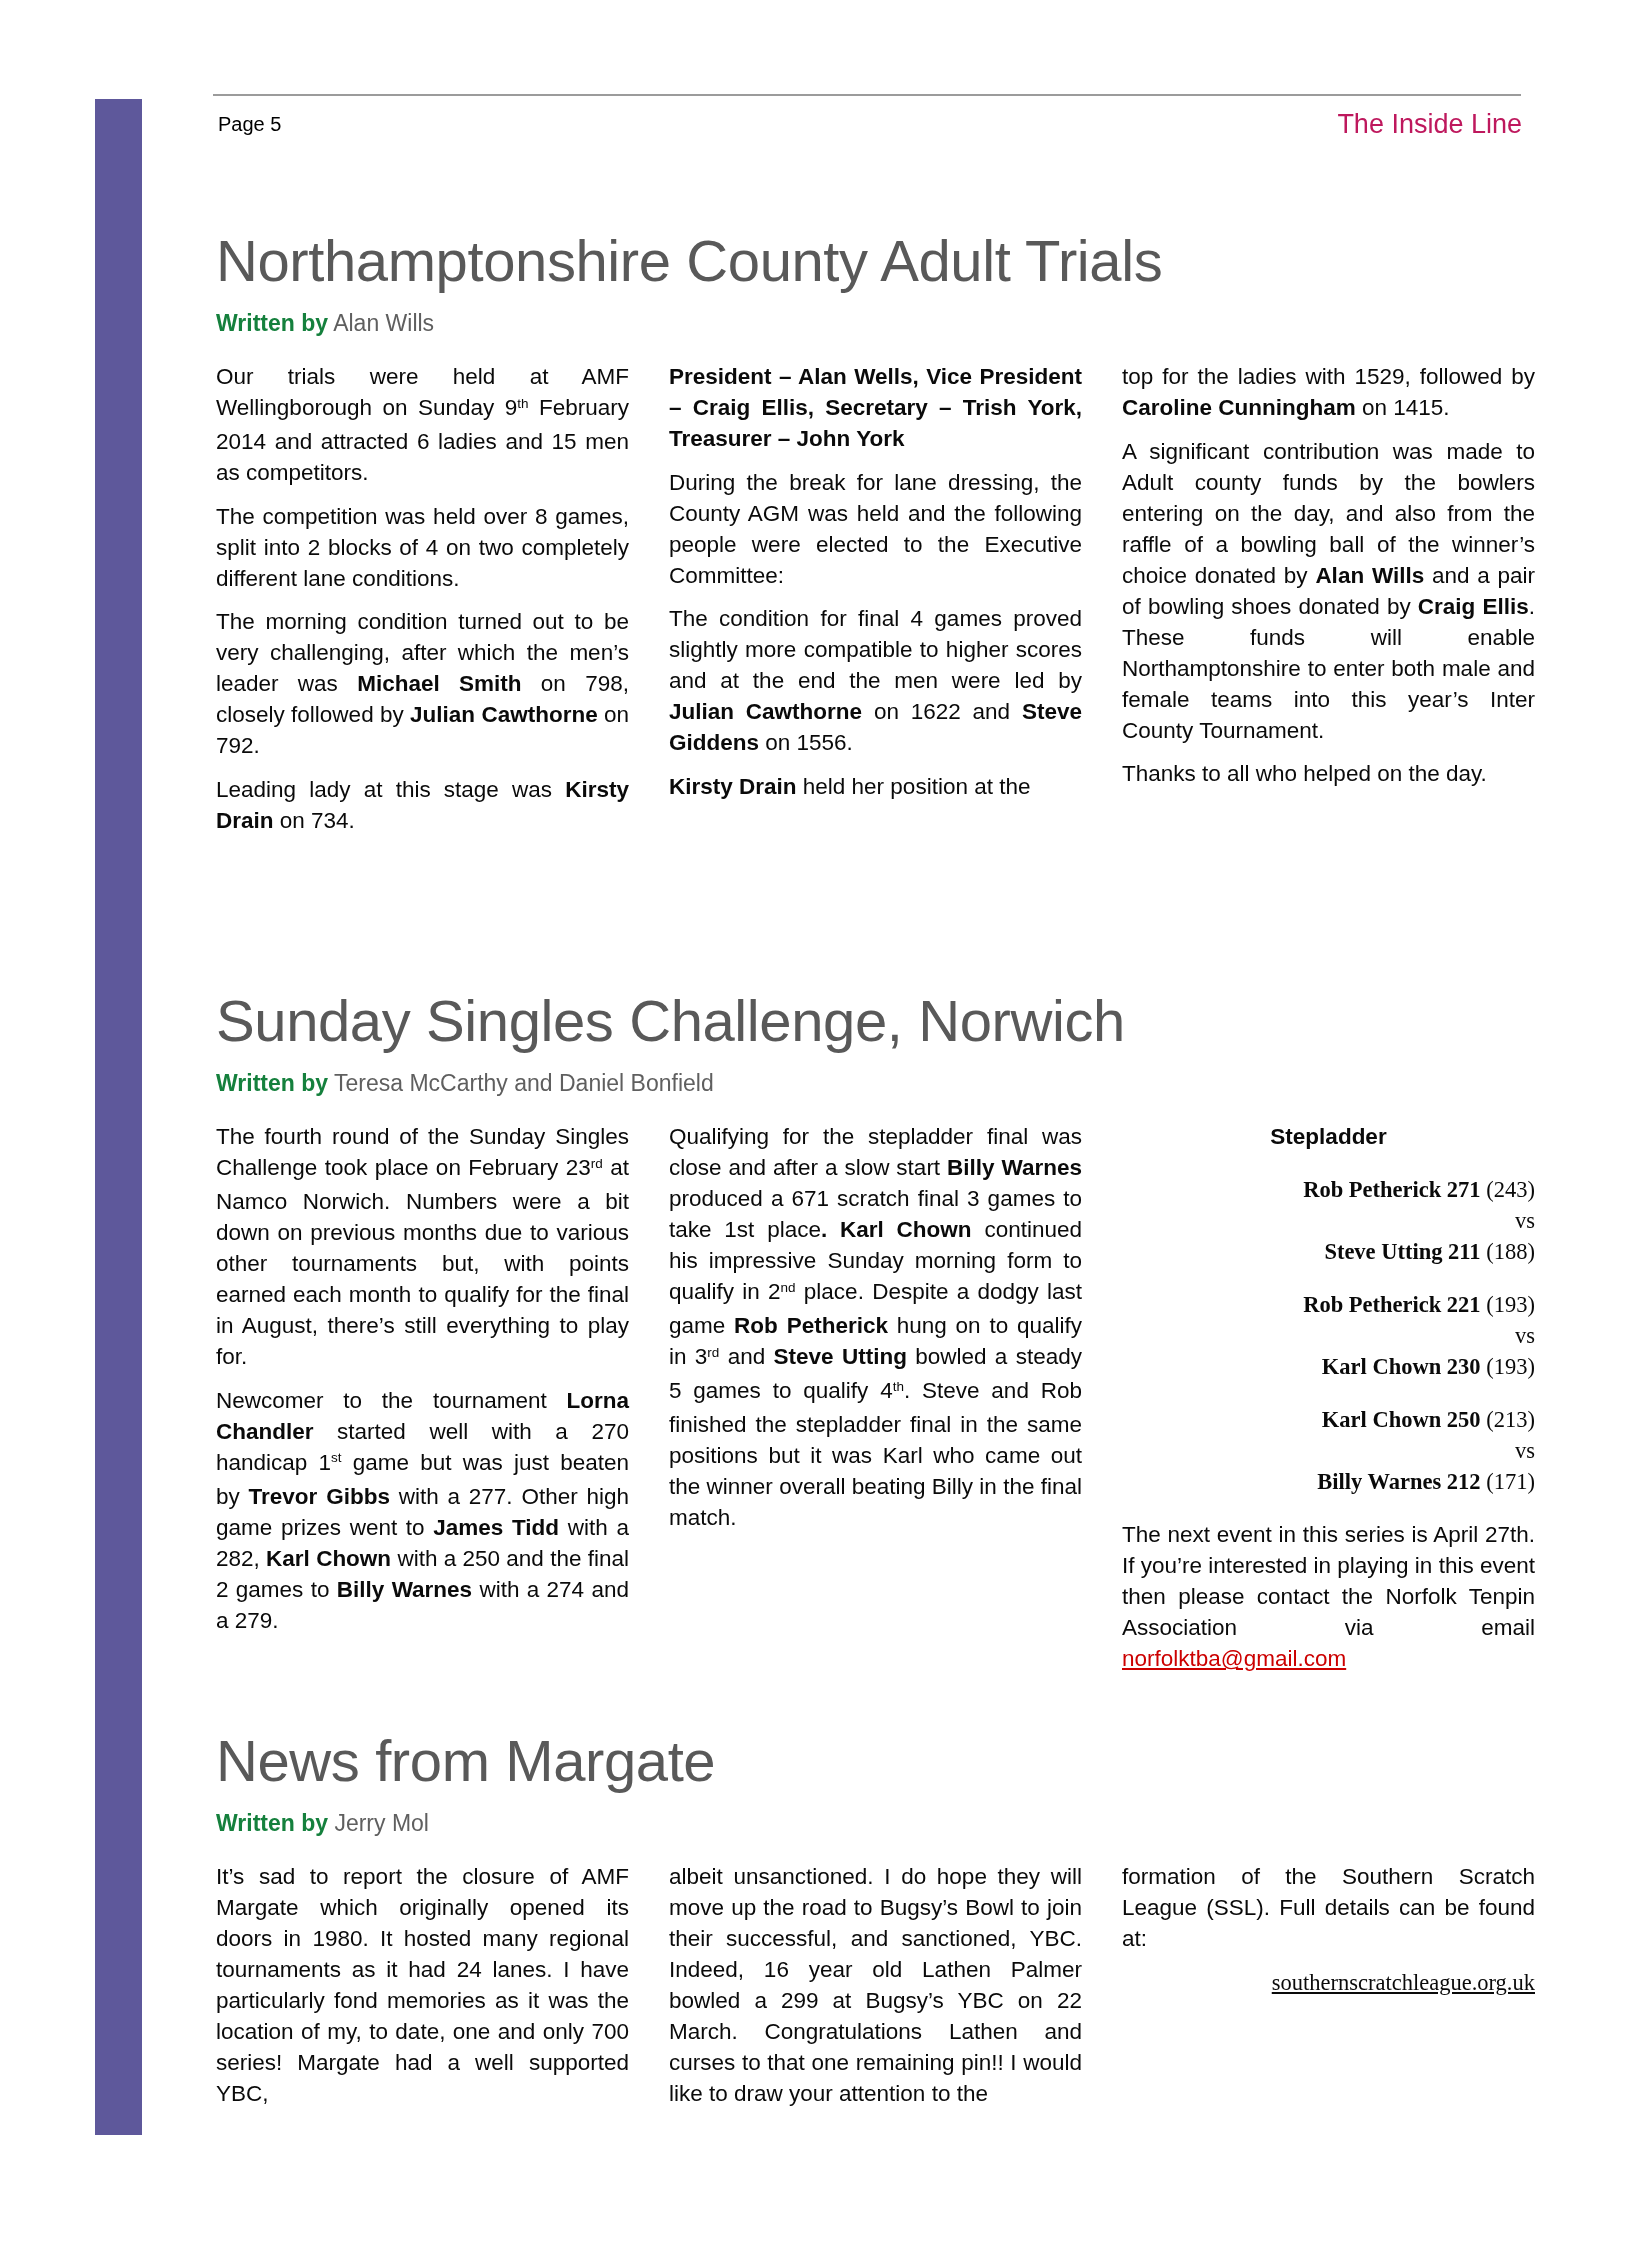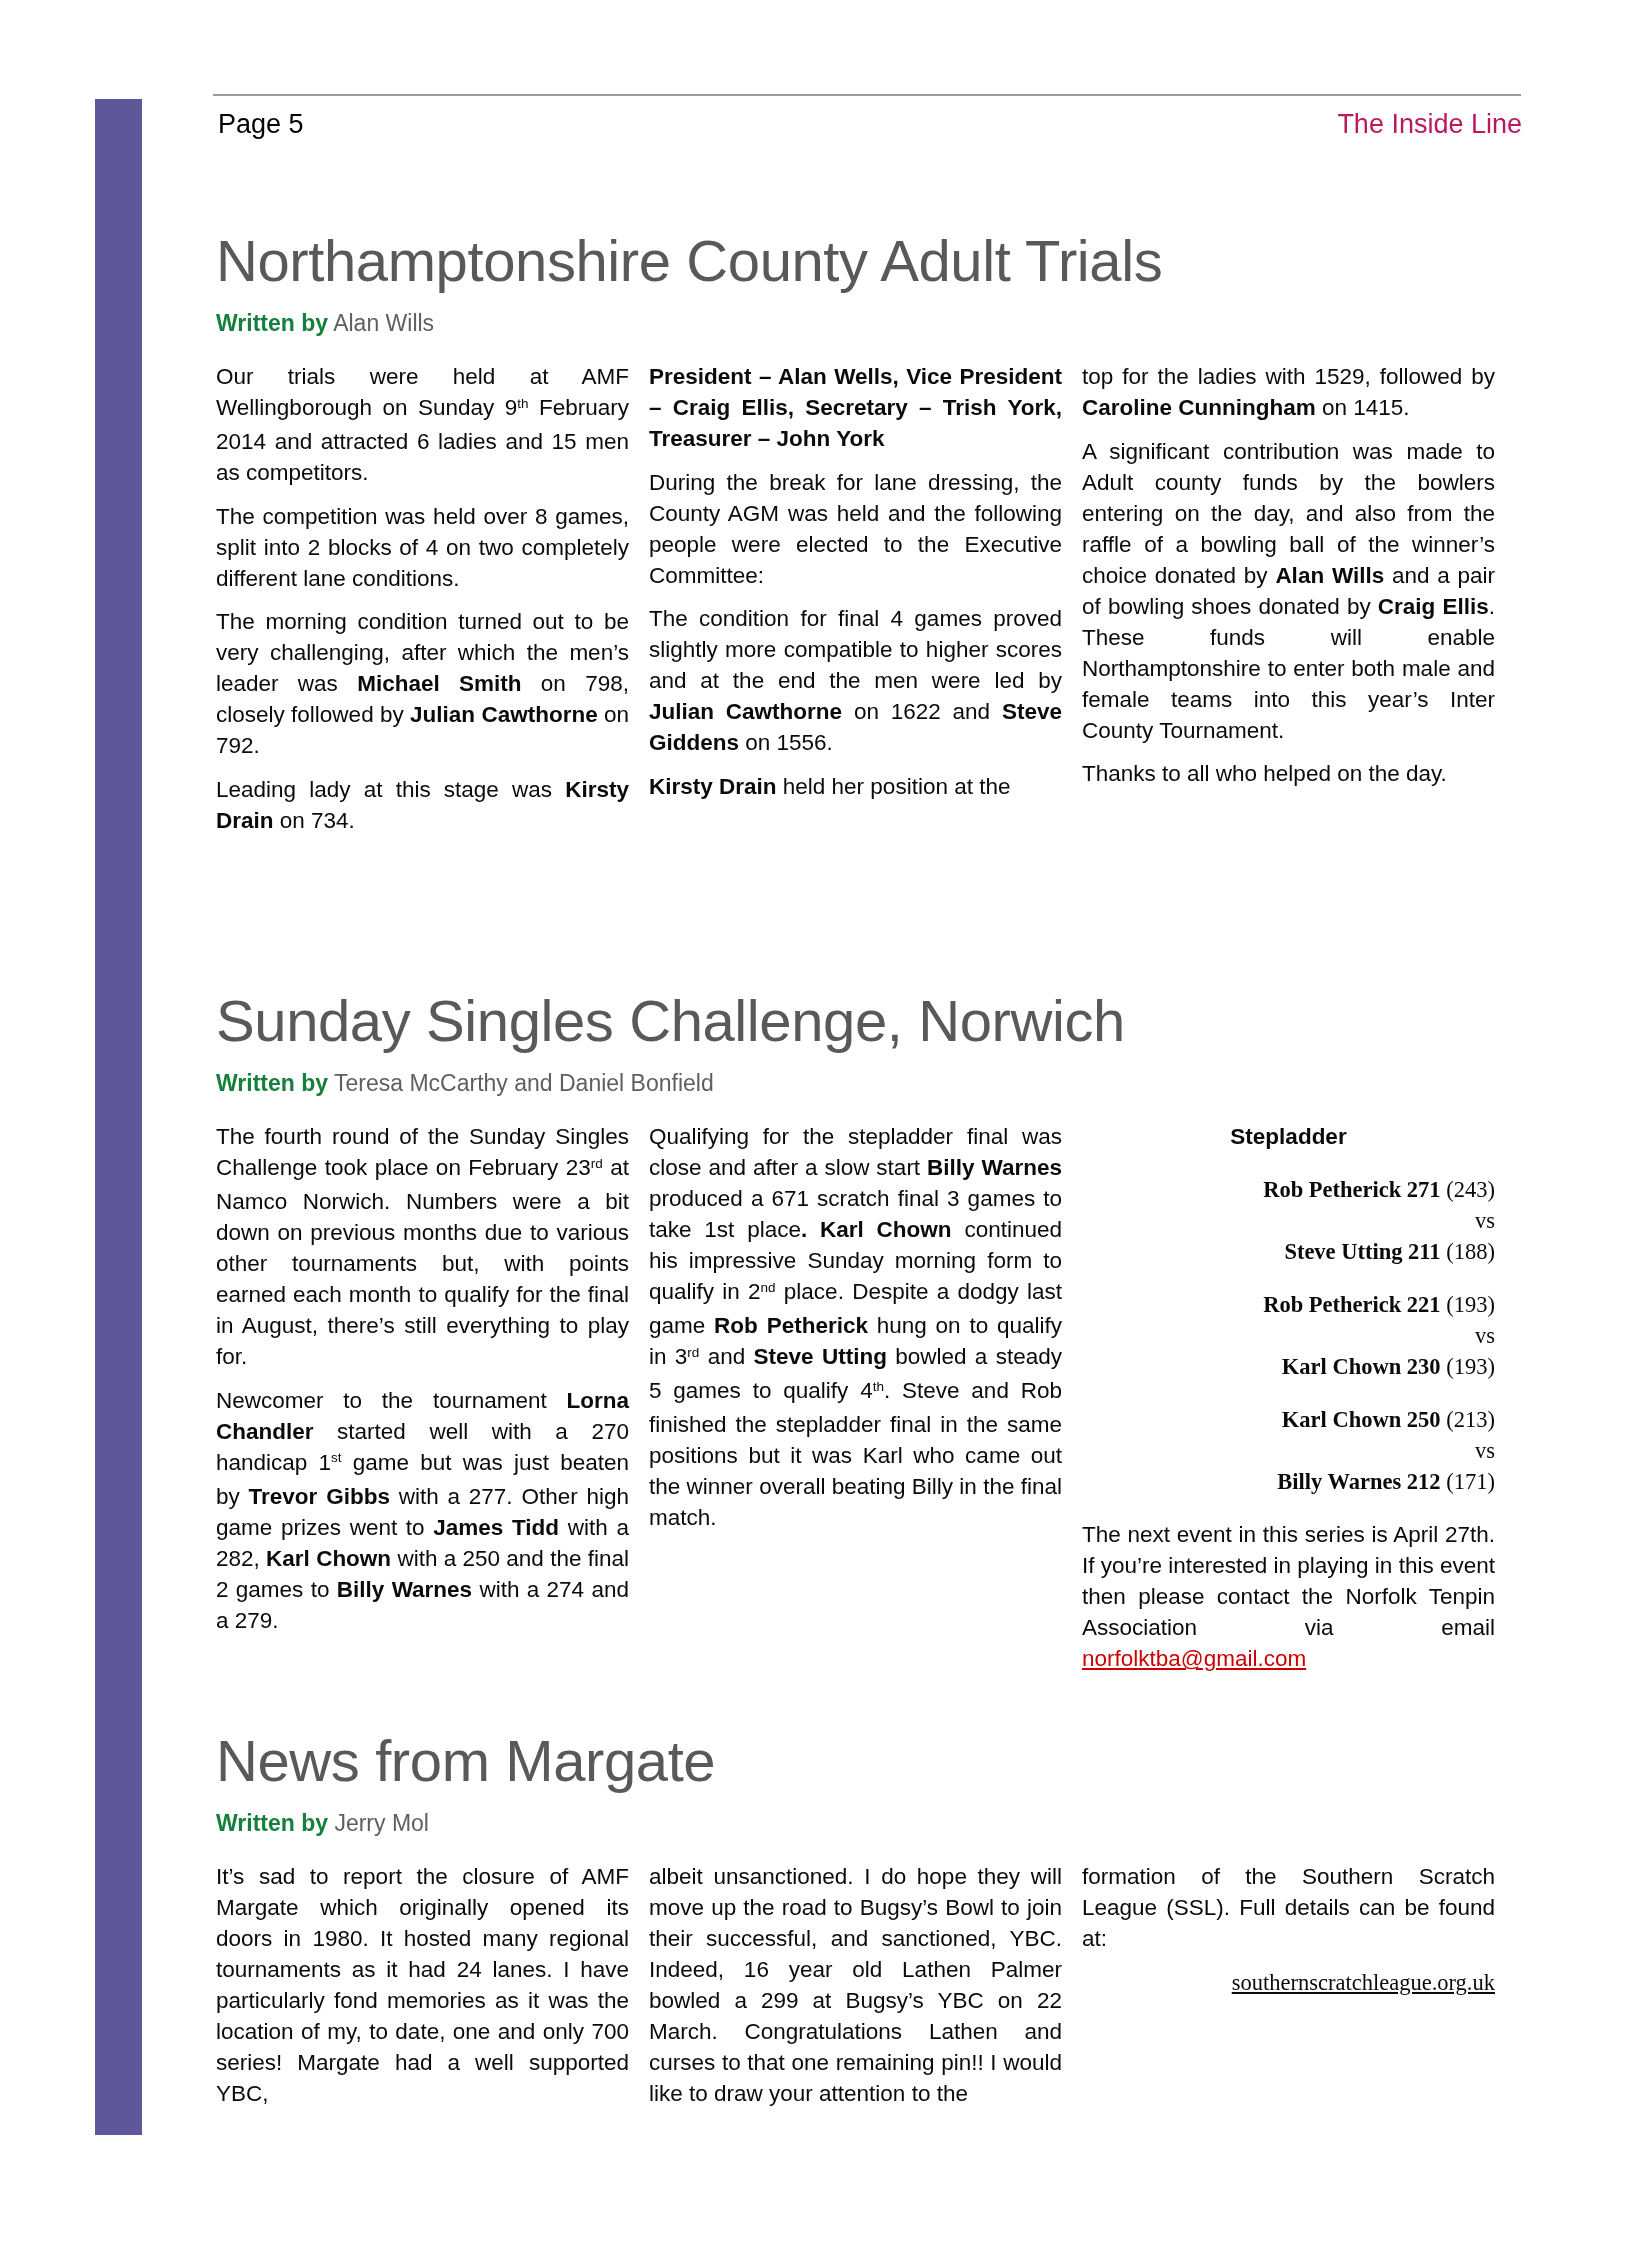--- a/index.html
+++ b/index.html
@@ -2,36 +2,36 @@
 <html style="font-size:14px"><head>
 <meta charset="utf-8">
 <style>
   html,body { margin:0; padding:0; background:#ffffff; }
   .page {
     position:relative; width:1642px; height:2258px; background:#ffffff;
     font-family:"Liberation Sans","DejaVu Sans",sans-serif; overflow:hidden;
   }
   .accent-bar { position:absolute; left:95px; top:99px; width:47px; height:2036px; background:#5e589b; }
   .header-rule { position:absolute; left:213px; top:94px; width:1308px; height:1.8px; background:#9b9b9b; }
-  .page-number { position:absolute; left:218px; top:108px; font-size:27px; line-height:33px; color:#000000; }
+  .page-number { position:absolute; left:218px; top:108px; font-size:20px; line-height:33px; color:#000000; }
   .newsletter-title { position:absolute; right:120px; top:108px; font-size:27px; line-height:33px; color:#be185d; }
 
   .article { position:absolute; left:216px; width:1302px; }
   .article-0 { top:231px; }
   .article-1 { top:991px; }
   .article-2 { top:1731px; }
 
   .article h1 {
     margin:0; font-size:58px; line-height:60px; font-weight:normal; color:#595959;
     letter-spacing:-0.4px; white-space:nowrap;
   }
   .byline { margin:19.4px 0 0 0; font-size:23px; line-height:27px; color:#5f5f5f; }
   .byline .wb { font-weight:bold; color:#15803d; }
 
-  .cols { display:flex; gap:20px; margin-top:24px; }
+  .cols { display:flex; gap:40px; margin-top:24px; }
   .col { width:413px; flex:0 0 413px; }
 
   .para { margin:0 0 12.4px 0; font-size:22.5px; line-height:31px; color:#0a0a0a; }
   .align-justify { text-align:justify; text-justify:inter-word; }
   .align-left { text-align:center; }
   .align-center { text-align:right;font-family:Liberation Serif, serif; }
   .tight { margin-bottom:22px; }
   .gap { margin-bottom:19.4px; }
 
   .bold { font-weight:bold; }

